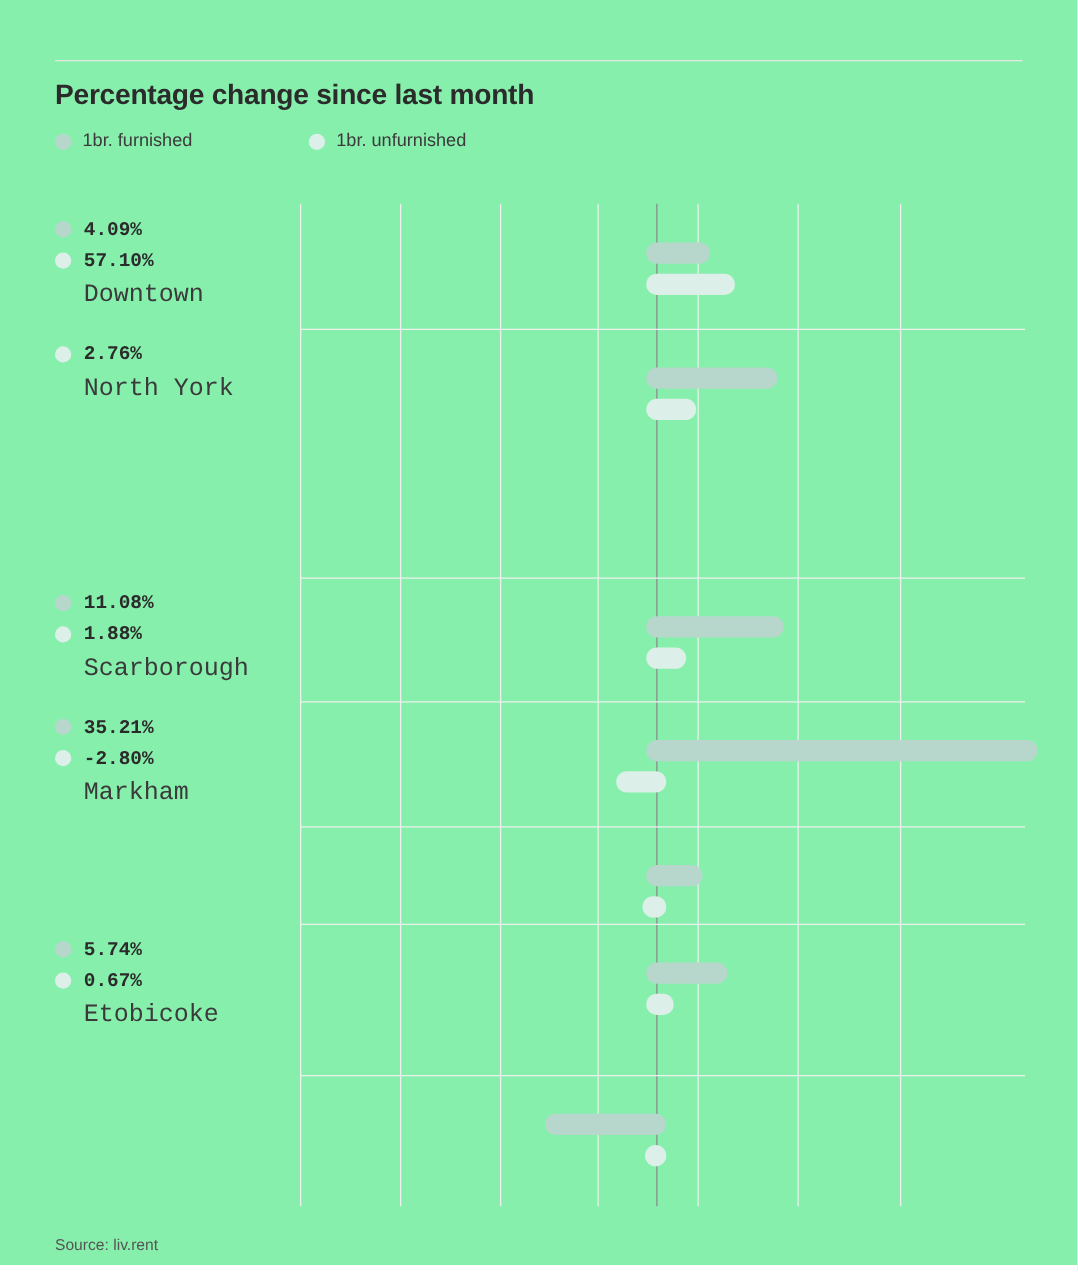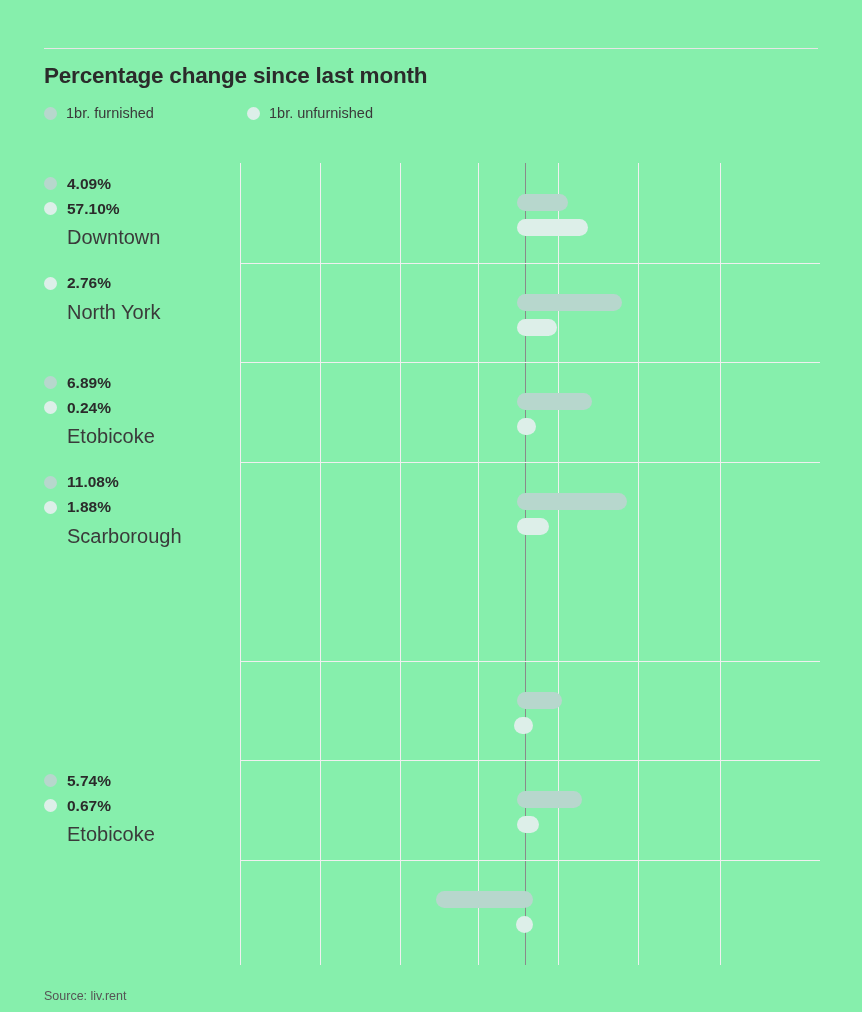--- a/index.html
+++ b/index.html
@@ -71,20 +71,21 @@
     white-space: nowrap;
   }
 
   
   .plot {
     position: absolute;
     left: 0;
     top: 163px;
     width: 862px;
     height: 802px;
+    font-family: Liberation Mono, monospace;
   }
 
   .gridlines {
     position: absolute;
     inset: 0;
     pointer-events: none;
   }
   .vgrid {
     position: absolute;
     top: 0;
@@ -238,64 +239,64 @@
               <span class="val-dot" style="background: rgb(221, 239, 233);"></span>
               <span class="val-text">2.76%</span>
             </div>
             <div class="row-name">North York</div>
           </div>
           <div class="bars">
             <div class="bar furnished" style="background: rgb(183, 215, 205); width: 105.262px; left: 516.5px;"></div>
             <div class="bar unfurnished" style="background: rgb(221, 239, 233); width: 40.2668px; left: 516.5px;"></div>
           </div>
         </div>
-        <div class="row" style="top: 199px;">
-          <div class="row-sep" style="background: rgb(240, 240, 240);"></div>
-          <div class="row-labels">
-            <div class="val-line">
-              <span class="val-dot" style="background: rgb(183, 215, 205);"></span>
-              <span class="val-text">6.89%</span>
-            </div>
-            <div class="val-line">
-              <span class="val-dot" style="background: rgb(221, 239, 233);"></span>
-              <span class="val-text">0.24%</span>
-            </div>
-            <div class="row-name">Etobicoke</div>
-          </div>
-          <div class="bars">
-            <div class="bar furnished" style="background: rgb(183, 215, 205); width: 75.0827px; left: 516.5px;"></div>
-            <div class="bar unfurnished" style="background: rgb(221, 239, 233); width: 19.0232px; left: 516.5px;"></div>
-          </div>
-        </div>
         <div class="row" style="top: 298.5px;">
           <div class="row-sep" style="background: rgb(240, 240, 240);"></div>
           <div class="row-labels">
             <div class="val-line">
               <span class="val-dot" style="background: rgb(183, 215, 205);"></span>
               <span class="val-text">11.08%</span>
             </div>
             <div class="val-line">
               <span class="val-dot" style="background: rgb(221, 239, 233);"></span>
               <span class="val-text">1.88%</span>
             </div>
             <div class="row-name">Scarborough</div>
           </div>
           <div class="bars">
             <div class="bar furnished" style="background: rgb(183, 215, 205); width: 110.404px; left: 516.5px;"></div>
             <div class="bar unfurnished" style="background: rgb(221, 239, 233); width: 32.8484px; left: 516.5px;"></div>
           </div>
         </div>
+        <div class="row" style="top: 398px;">
+          <div class="row-sep" style="background: rgb(240, 240, 240);"></div>
+          <div class="row-labels">
+            <div class="val-line">
+              <span class="val-dot" style="background: rgb(183, 215, 205);"></span>
+              <span class="val-text">35.21%</span>
+            </div>
+            <div class="val-line">
+              <span class="val-dot" style="background: rgb(221, 239, 233);"></span>
+              <span class="val-text">-2.80%</span>
+            </div>
+            <div class="row-name">Markham</div>
+          </div>
+          <div class="bars">
+            <div class="bar furnished" style="background: rgb(183, 215, 205); width: 313.82px; left: 516.5px;"></div>
+            <div class="bar unfurnished" style="background: rgb(221, 239, 233); width: 40.604px; left: 492.896px;"></div>
+          </div>
+        </div>
         <div class="row" style="top: 497.5px;">
           <div class="row-sep" style="background: rgb(240, 240, 240);"></div>
           <div class="bars">
             <div class="bar furnished" style="background: rgb(183, 215, 205); width: 45.4091px; left: 516.5px;"></div>
             <div class="bar unfurnished" style="background: rgb(221, 239, 233); width: 19.2761px; left: 514.224px;"></div>
           </div>
         </div>
-        <div class="row" style="top: 597px;">
+        <div class="row" style="top: 576px;">
           <div class="row-sep" style="background: rgb(240, 240, 240);"></div>
           <div class="row-labels">
             <div class="val-line">
               <span class="val-dot" style="background: rgb(183, 215, 205);"></span>
               <span class="val-text">5.74%</span>
             </div>
             <div class="val-line">
               <span class="val-dot" style="background: rgb(221, 239, 233);"></span>
               <span class="val-text">0.67%</span>
             </div>

